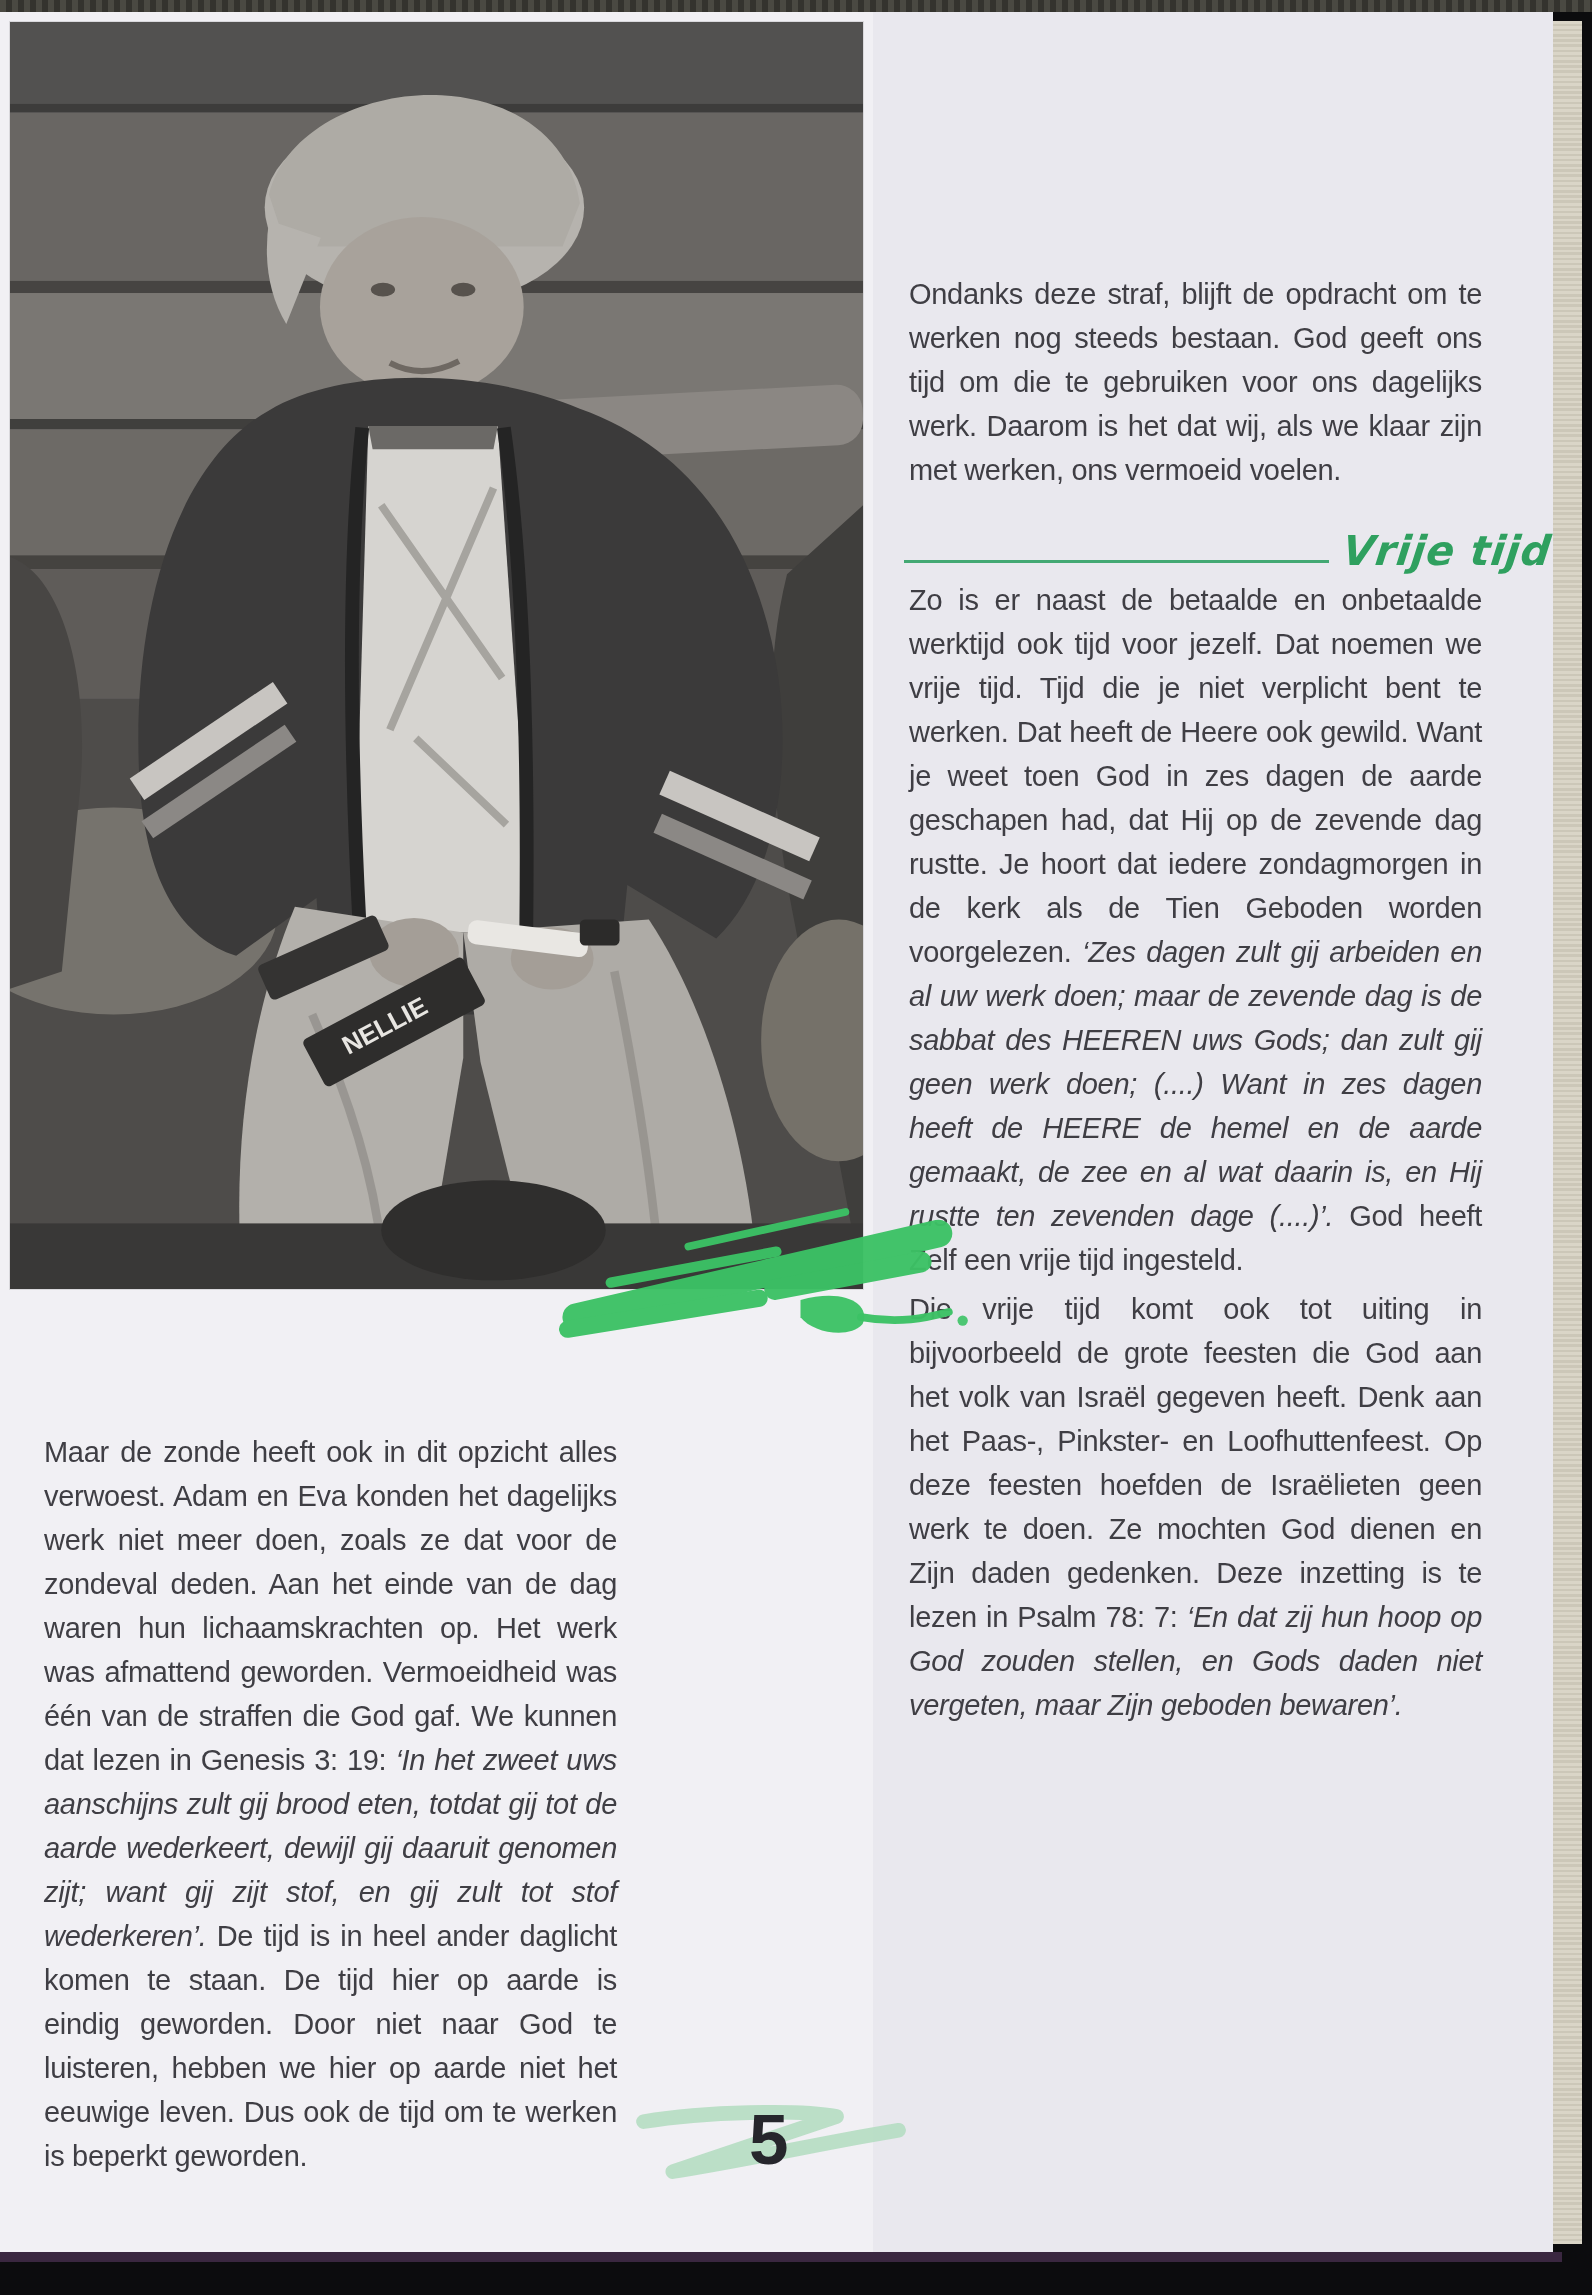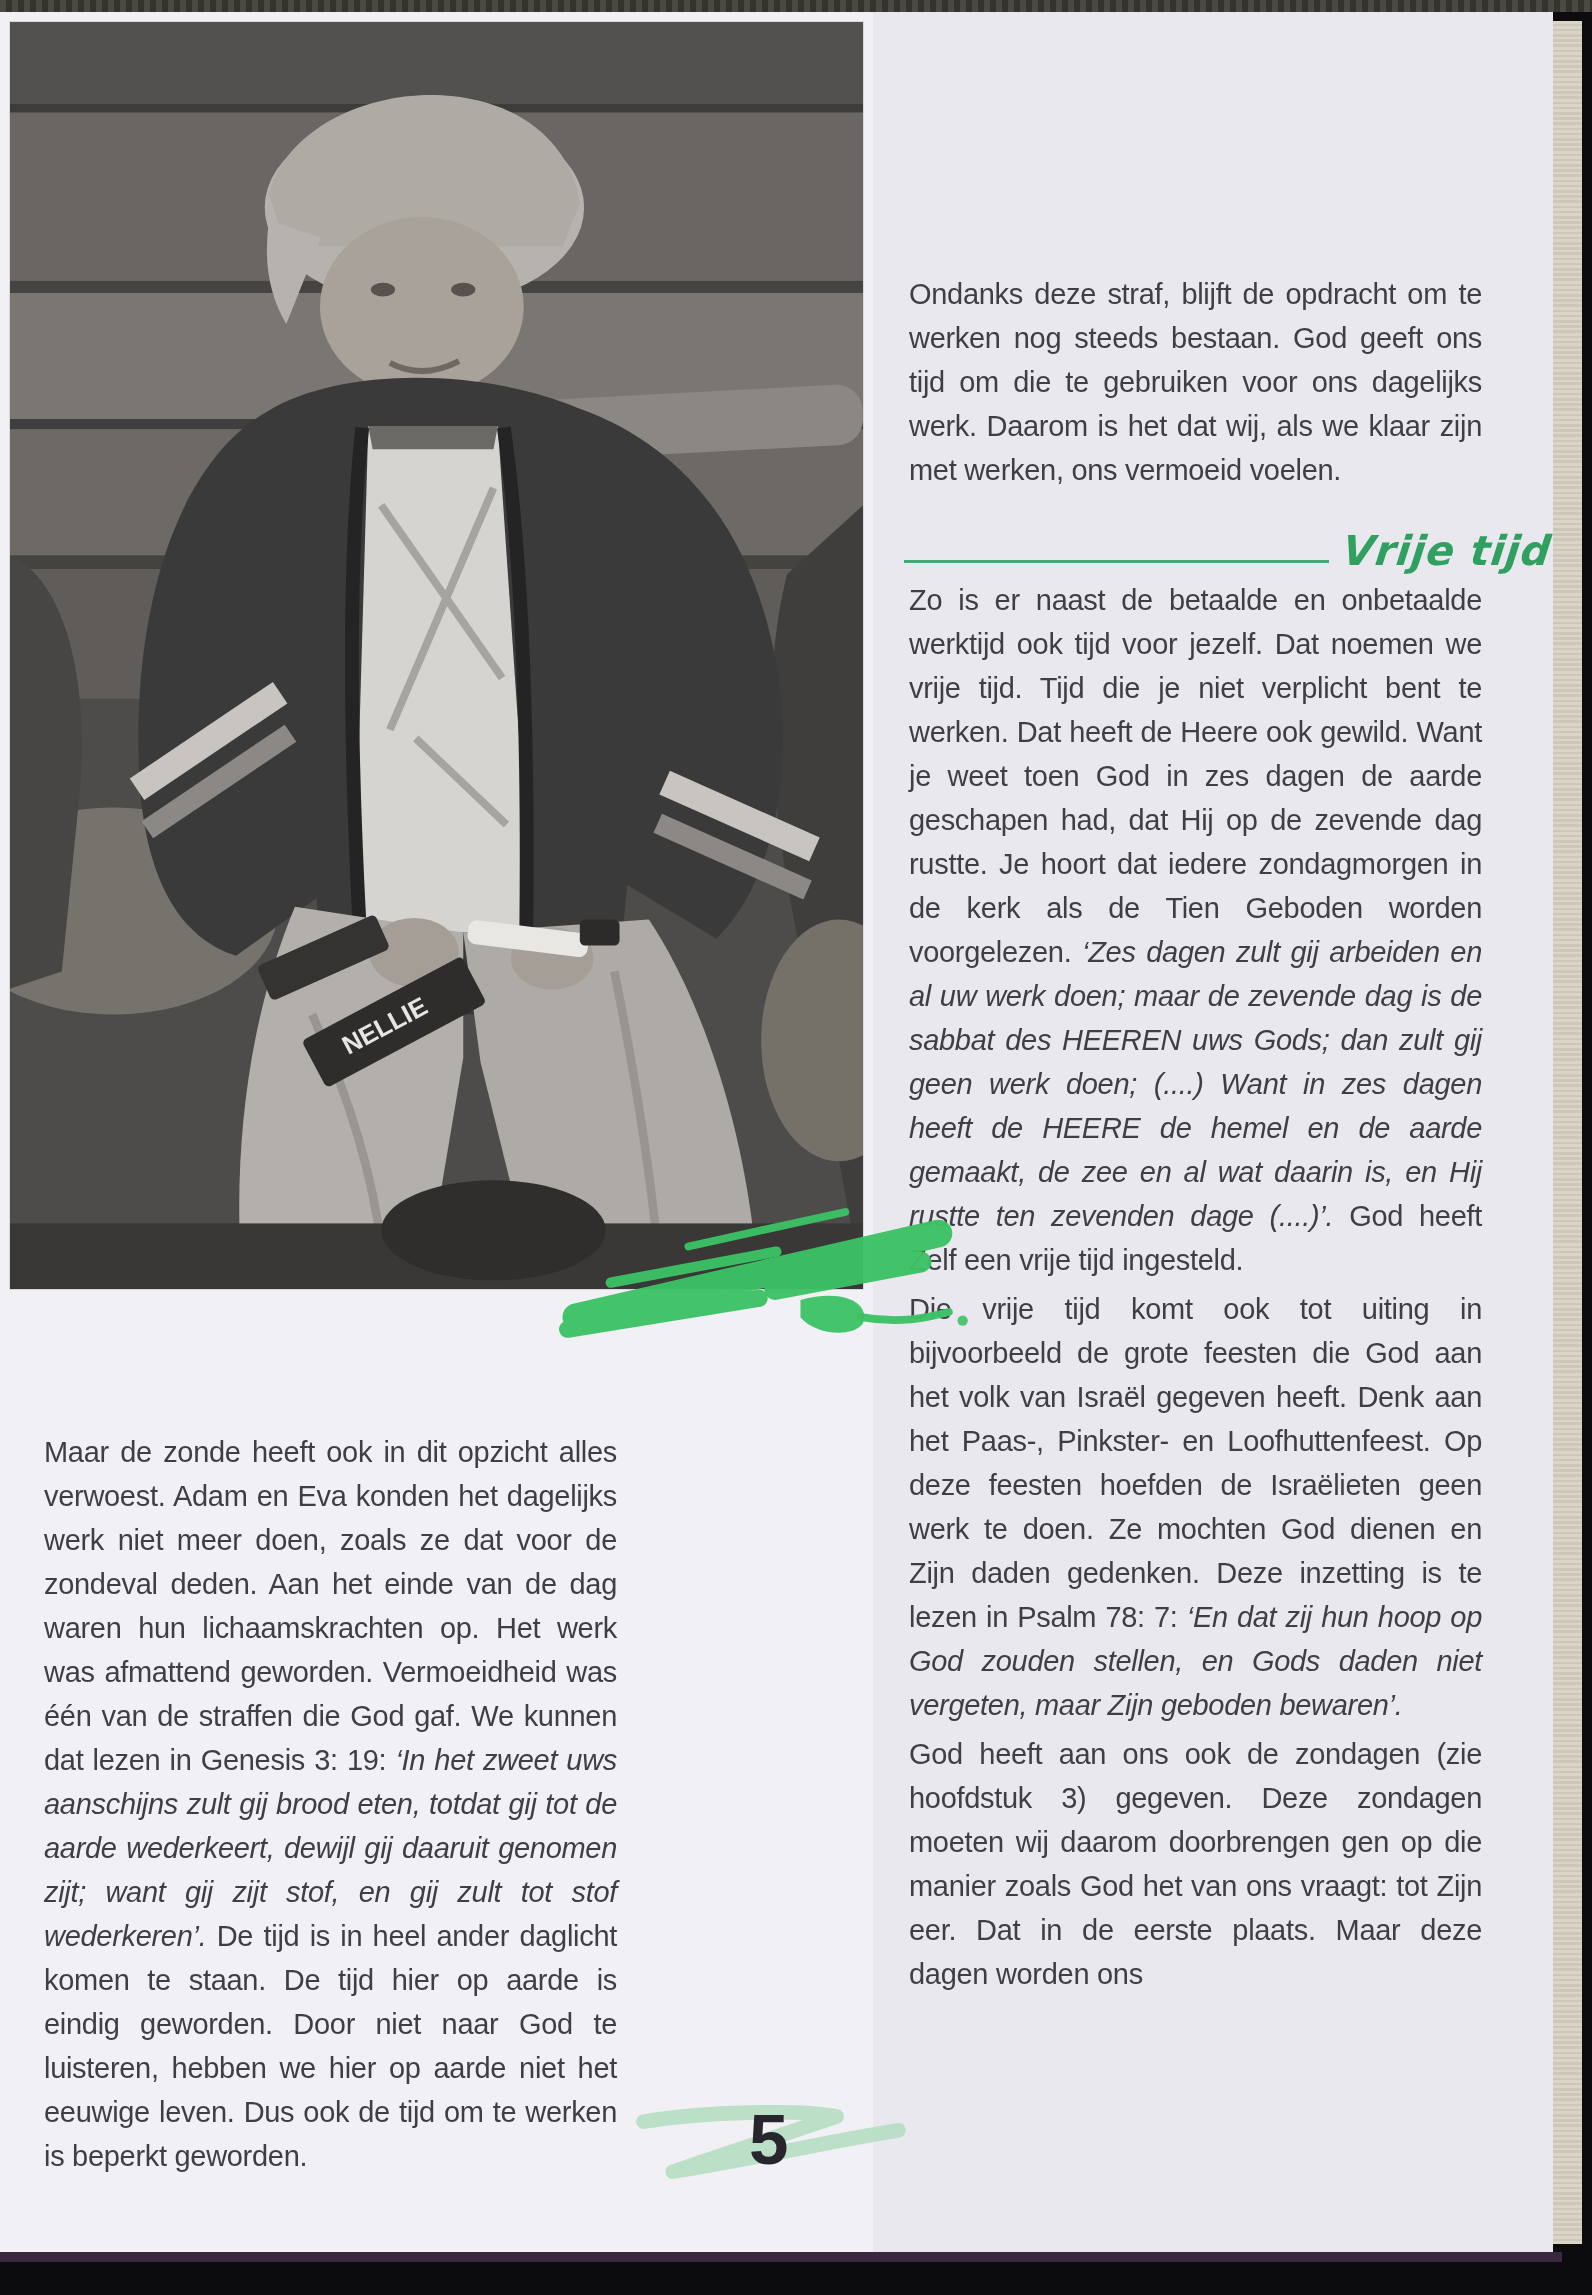--- a/index.html
+++ b/index.html
@@ -137,21 +137,20 @@
     </div>
 
     <div class="col right-col">
       <p>Ondanks deze straf, blijft de opdracht om te werken nog steeds bestaan. God geeft ons tijd om die te gebruiken voor ons dagelijks werk. Daarom is het dat wij, als we klaar zijn met werken, ons vermoeid voelen.</p>
       <div class="heading-row">
         <div class="heading-line"></div>
         <div class="heading-text">Vrije tijd</div>
       </div>
       <p class="gap-sm"><span>Zo is er naast de betaalde en onbetaalde werktijd ook tijd voor jezelf. Dat noemen we vrije tijd. Tijd die je niet verplicht bent te werken. Dat heeft de Heere ook gewild. Want je weet toen God in zes dagen de aarde geschapen had, dat Hij op de zevende dag rustte. Je hoort dat iedere zondagmorgen in de kerk als de Tien Geboden worden voorgelezen. </span><em>‘Zes dagen zult gij arbeiden en al uw werk doen; maar de zevende dag is de sabbat des HEEREN uws Gods; dan zult gij geen werk doen; (....) Want in zes dagen heeft de HEERE de hemel en de aarde gemaakt, de zee en al wat daarin is, en Hij rustte ten zevenden dage (....)’.</em><span> God heeft Zelf een vrije tijd ingesteld.</span></p>
       <p class="gap"><span>Die vrije tijd komt ook tot uiting in bijvoorbeeld de grote feesten die God aan het volk van Israël gegeven heeft. Denk aan het Paas-, Pinkster- en Loofhuttenfeest. Op deze feesten hoefden de Israëlieten geen werk te doen. Ze mochten God dienen en Zijn daden gedenken. Deze inzetting is te lezen in Psalm 78: 7: </span><em>‘En dat zij hun hoop op God zouden stellen, en Gods daden niet vergeten, maar Zijn geboden bewaren’.</em></p>
-      <p class="gap">God heeft aan ons ook de zondagen (zie hoofdstuk 3) gegeven. Deze zondagen moeten wij daarom doorbrengen gen op die manier zoals God het van ons vraagt: tot Zijn eer. Dat in de eerste plaats. Maar deze dagen worden ons</p>
     </div>
 
     <div class="pagenum-wrap">
       <svg width="293" height="121" viewBox="0 0 340 140">
         <path d="M18,40 C90,28 200,26 242,34 L52,98 C140,84 250,60 314,50" stroke="#b7ddc4" stroke-width="17" fill="none" stroke-linejoin="round" stroke-linecap="round" opacity="0.95"></path>
       </svg>
       <div class="page-number">5</div>
     </div>
 
   </div>

